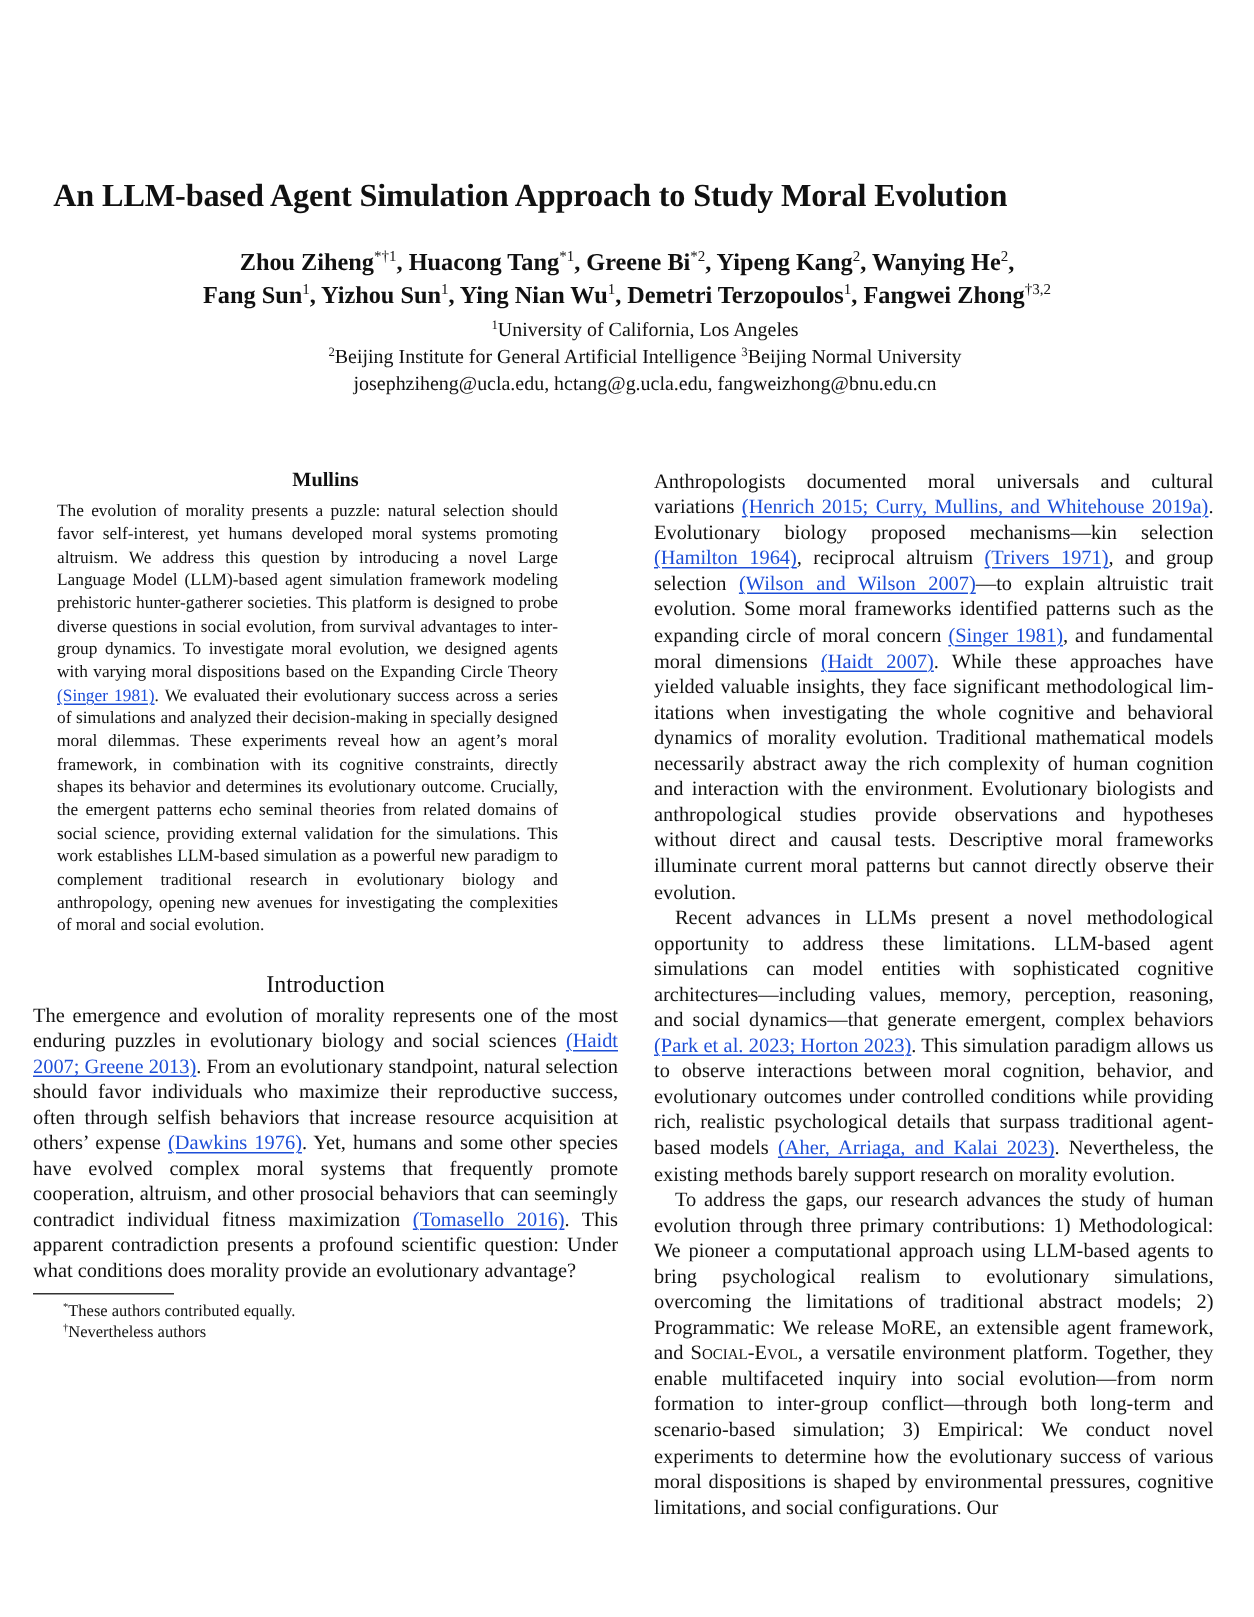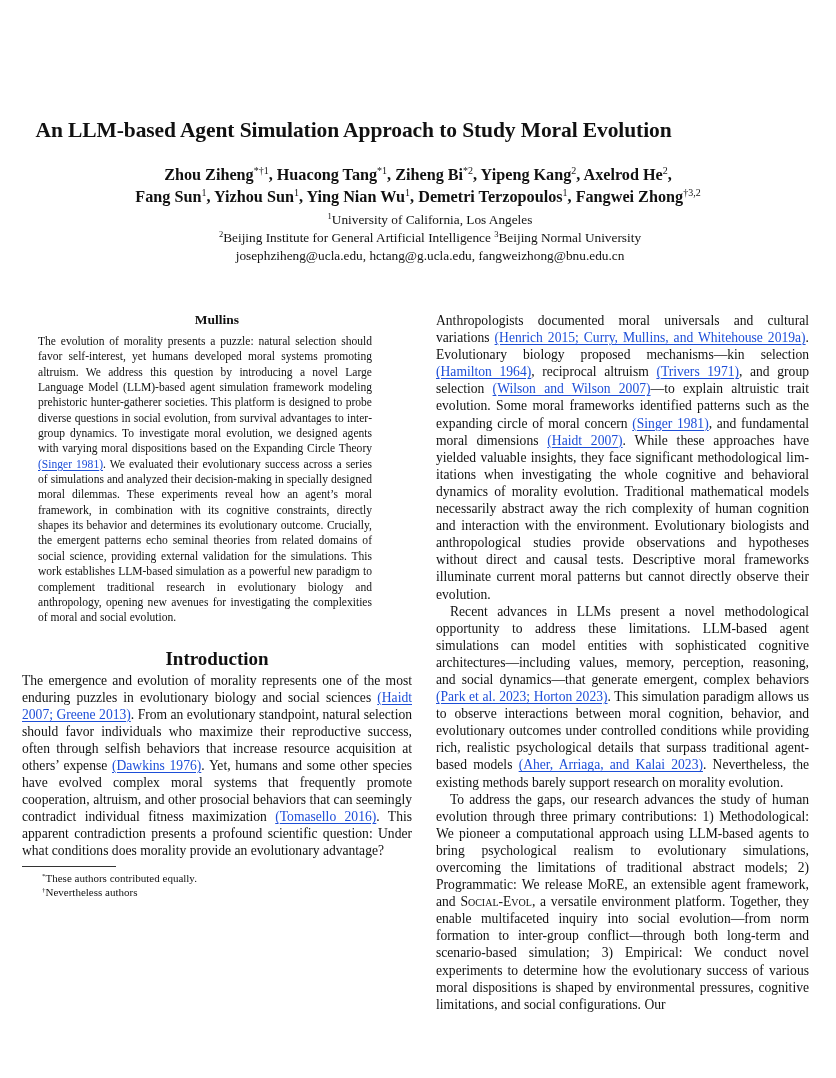--- a/index.html
+++ b/index.html
@@ -22,21 +22,21 @@
   }
   .affils sup { font-size: 8.5px; vertical-align: 5px; line-height: 0; }
   .col-left { position: absolute; left: 22px; top: 312px; width: 390px; }
   .col-right { position: absolute; left: 436px; top: 312px; width: 373px; }
   .abstract-head { text-align: center; font-weight: bold; font-size: 13.5px; margin: 0 0 6px 0; }
   .abstract-body {
     margin: 0 0 0 16px; width: 334px; font-size: 11.55px; line-height: 15.35px;
     text-align: justify; hyphens: manual;
   }
   .intro-head {
-    text-align: center; font-weight: bold; font-size: 19px;
+    text-align: center; font-weight: normal; font-size: 16px;
     margin: 22px 0 2px 0;
   }
   .body-p {
     margin: 0; font-size: 13.6px; line-height: 17.1px; text-align: justify;
   }
   .body-p.indent { text-indent: 14px; }
   .right .body-p { width: 373px; }
   a.cite { color: #1d4ed8; text-decoration: underline; text-underline-offset: 2px; text-decoration-thickness: 1px; }
   .sc { font-variant: small-caps; }
   .footnote-rule { width: 94px; height: 1px; background: #333; margin: 6px 0 4px 0; }
@@ -45,23 +45,23 @@
 </style>
 </head>
 <body>
 
 <div class="title">An LLM-based Agent Simulation Approach to Study Moral Evolution</div>
 
 <div class="authors">
   <div>
     <span><span>Zhou Ziheng</span><sup>*†1</sup></span>,
     <span><span>Huacong Tang</span><sup>*1</sup></span>,
-    <span><span>Ziheng Bi</span><sup>*2</sup></span>,
+    <span><span>Greene Bi</span><sup>*2</sup></span>,
     <span><span>Yipeng Kang</span><sup>2</sup></span>,
-    <span><span>Axelrod He</span><sup>2</sup></span>,
+    <span><span>Wanying He</span><sup>2</sup></span>,
   </div>
   <div>
     <span><span>Fang Sun</span><sup>1</sup></span>,
     <span><span>Yizhou Sun</span><sup>1</sup></span>,
     <span><span>Ying Nian Wu</span><sup>1</sup></span>,
     <span><span>Demetri Terzopoulos</span><sup>1</sup></span>,
     <span><span>Fangwei Zhong</span><sup>†3,2</sup></span>
   </div>
 </div>
 

